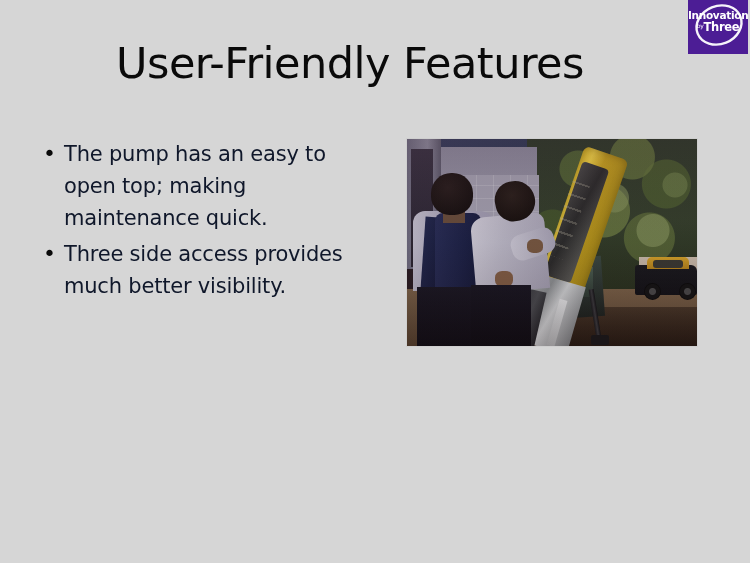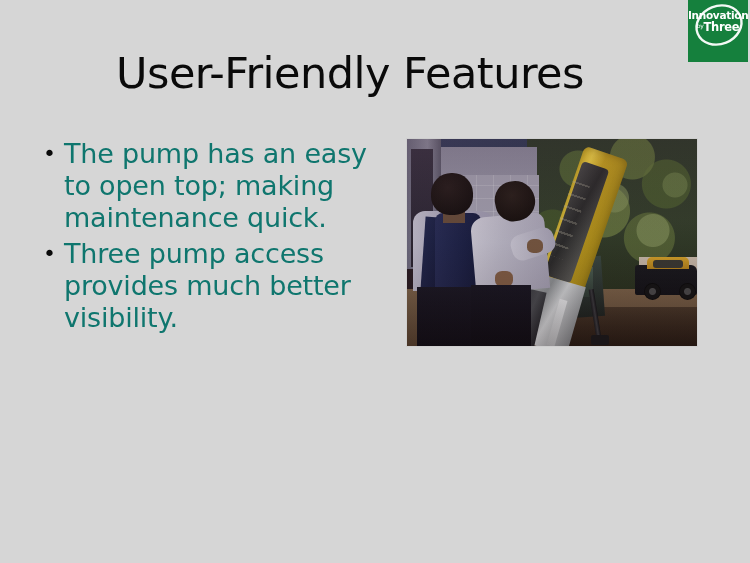--- a/index.html
+++ b/index.html
@@ -19,22 +19,22 @@
     height: 563px;
     background: #d6d6d6;
   }
 
   
   .logo {
     position: absolute;
     left: 688px;
     top: 0px;
     width: 60px;
-    height: 62px;
-    background: #15803d;
+    height: 54px;
+    background: #4c1d95;
     overflow: hidden;
   }
   .logo-swoosh {
     position: absolute;
     left: 0;
     top: 0;
     width: 60px;
     height: 52px;
   }
   .logo-text {
@@ -64,21 +64,21 @@
   .logo-by {
     font-size: 6px;
     vertical-align: 3px;
     font-weight: normal;
   }
 
   
   .title {
     position: absolute;
     left: 0px;
-    top: 48px;
+    top: 38px;
     width: 700px;
     text-align: center;
     font-size: 43px;
     font-weight: normal;
     color: #0a0a0a;
     font-family: "DejaVu Sans", sans-serif;
     letter-spacing: -0.5px;
     white-space: nowrap;
   }
 
@@ -99,23 +99,23 @@
     width: 26px;
     font-size: 22px;
     line-height: 32px;
     color: #0a0a0a;
     text-align: left;
     padding-left: 5px;
     box-sizing: border-box;
   }
   .bullet-text {
     flex: 1 1 auto;
-    font-size: 27px;
+    font-size: 21px;
     line-height: 32px;
-    color: #0f766e;
+    color: #0f172a;
     font-family: "DejaVu Sans", sans-serif;
     letter-spacing: -0.2px;
   }
 
   
   .photo-frame {
     position: absolute;
     left: 406px;
     top: 138px;
     width: 292px;
@@ -391,21 +391,21 @@
 
   <div class="title">User-Friendly Features</div>
 
   <div class="body-text">
     <div class="bullet-row">
       <div class="bullet-mark">•</div>
       <div class="bullet-text">The pump has an easy to open top; making maintenance quick.</div>
     </div>
     <div class="bullet-row">
       <div class="bullet-mark">•</div>
-      <div class="bullet-text">Three pump access provides much better visibility.</div>
+      <div class="bullet-text">Three side access provides much better visibility.</div>
     </div>
   </div>
 
   <div class="photo-frame">
     <div class="photo">
       <div class="ph sky"></div>
       <div class="ph trunk"></div>
       <div class="ph trunk2"></div>
       <div class="ph foliage"></div>
       <div class="ph foliage2"></div>

